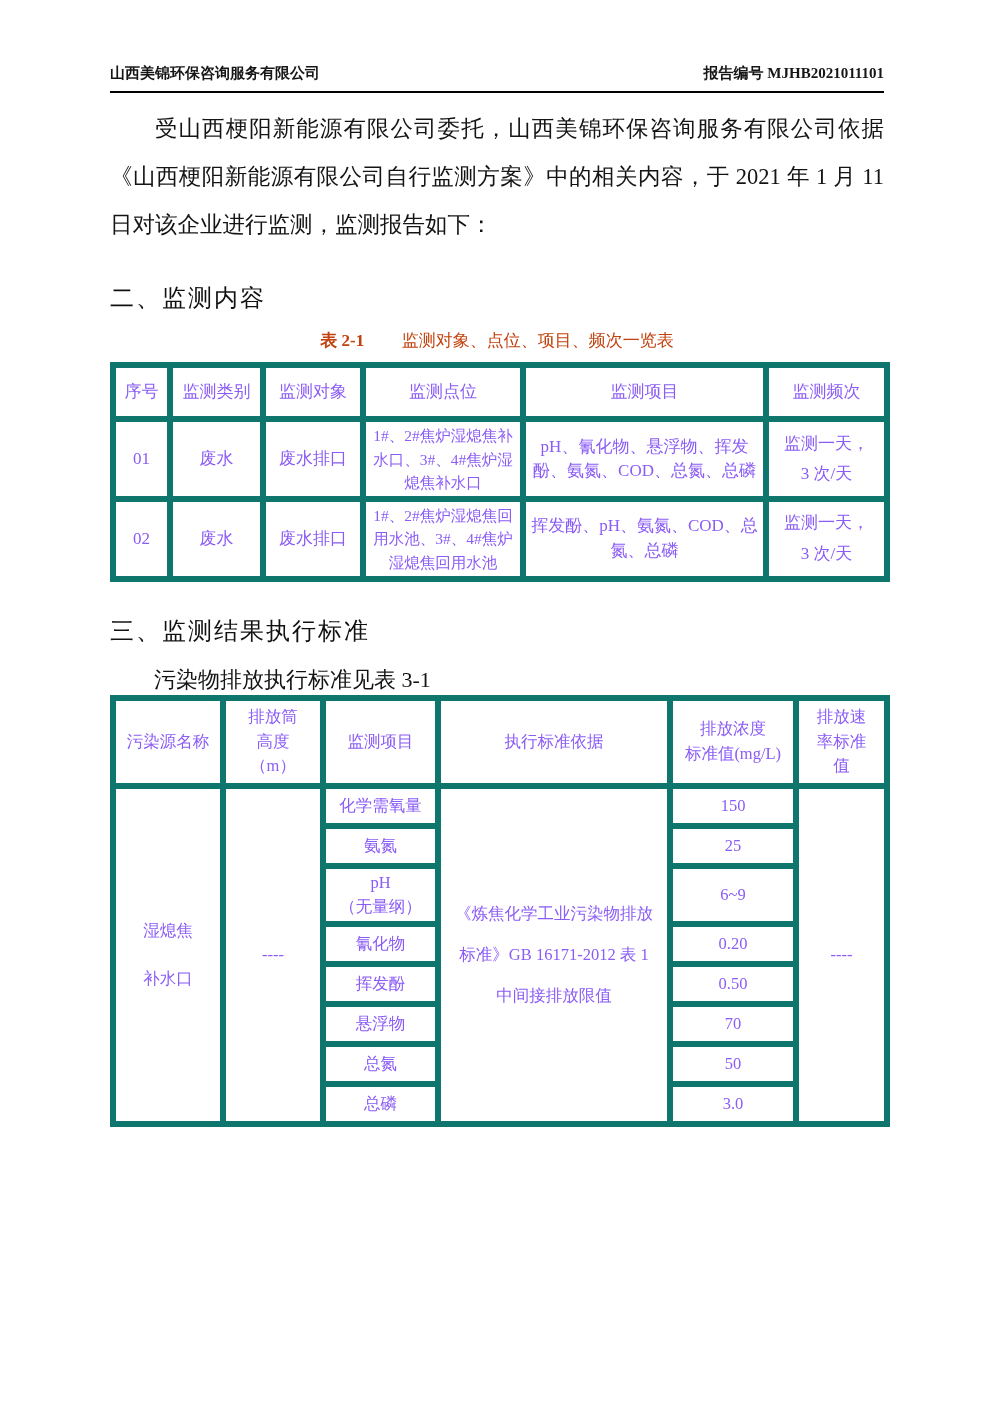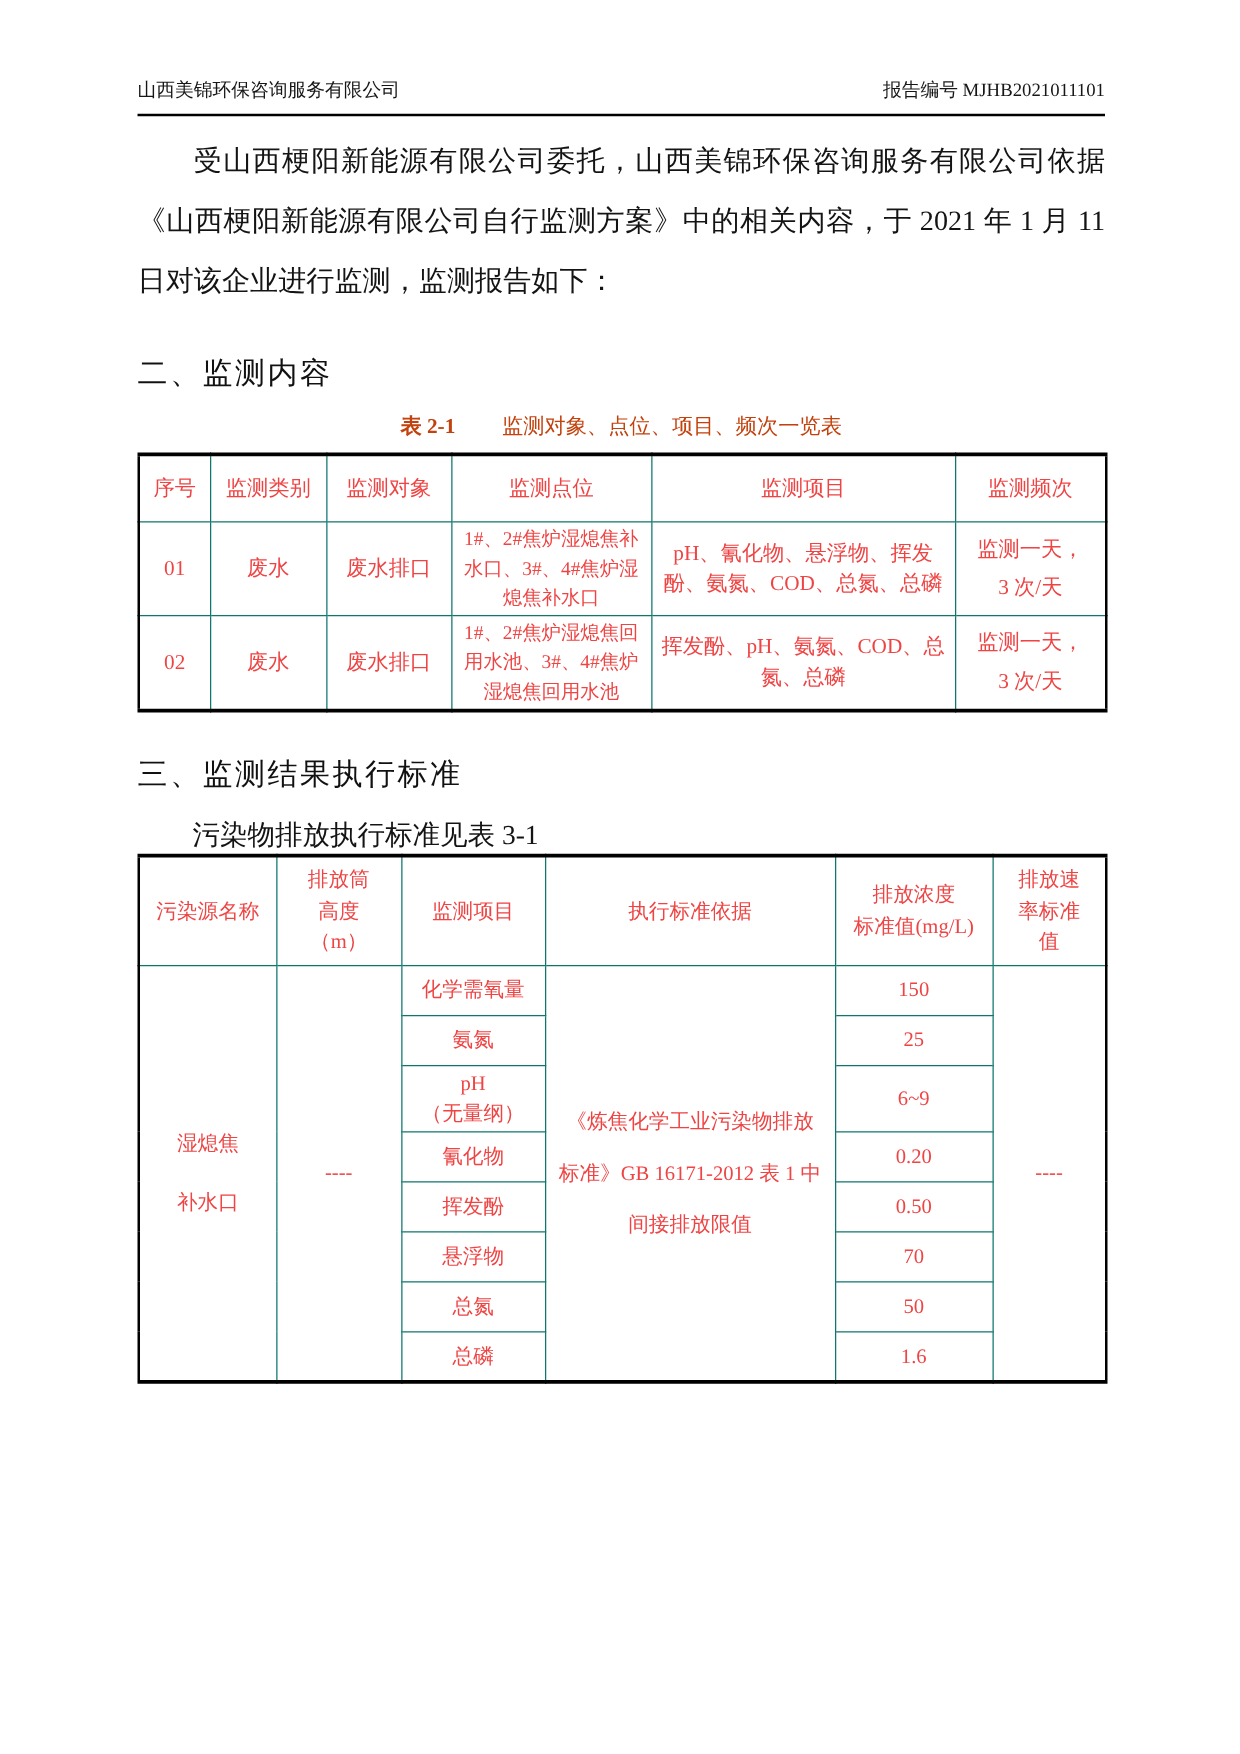--- a/index.html
+++ b/index.html
@@ -12,21 +12,21 @@
     overflow:hidden;
     box-sizing:border-box;
   }
   .content{margin:0 108px 0 110px;width:774px;}
 
   
   .pagehead{
     display:flex;justify-content:space-between;align-items:flex-start;
     padding-top:64px;padding-bottom:9px;
     border-bottom:2px solid #000;
-    font-size:15px;line-height:1.2;
+    font-size:15px;line-height:1.2;font-weight:bold;
   }
 
   
   .sec-title{
     font-size:24px;font-weight:400;color:#111;
     margin:33px 0 0 0;letter-spacing:2px;
   }
   
   .para{
     font-size:22.5px;line-height:2.14;
@@ -41,23 +41,23 @@
   }
   .tbl-caption .cap-label{font-weight:700;margin-right:2.2em;}
 
   
   table{
     border-collapse:collapse;table-layout:fixed;width:774px;
     border-left:2px solid #000;border-right:2px solid #000;
     border-top:3px solid #000;border-bottom:3px solid #000;
   }
   th,td{
-    border:1px solid #0f766e;
+    border:6px solid #0f766e;
     font-weight:400;text-align:center;vertical-align:middle;
-    padding:2px 5px;color:#ef4444;
+    padding:2px 5px;color:#8b5cf6;
     line-height:1.45;
     overflow:hidden;
   }
   .pre{white-space:pre-line;}
 
   .t2 th,.t2 td{font-size:17px;}
   .t2 thead tr{height:54px;}
   .t2 tbody tr{height:70px;}
   .t2 .pt{font-size:15.5px;line-height:1.5;padding:2px 3px;}
   .t2 .freq{line-height:1.8;}
@@ -193,20 +193,20 @@
         <tr>
           <td class="pre">悬浮物</td>
           <td>70</td>
         </tr>
         <tr>
           <td class="pre">总氮</td>
           <td>50</td>
         </tr>
         <tr>
           <td class="pre">总磷</td>
-          <td>1.6</td>
+          <td>3.0</td>
         </tr>
       </tbody>
     </table>
 
 
   </div>
 </div>
 
 </body></html>

